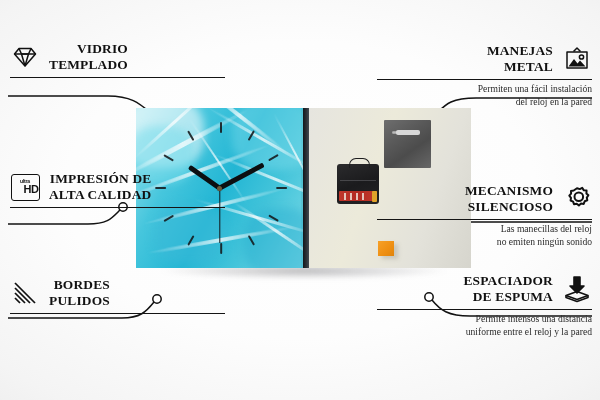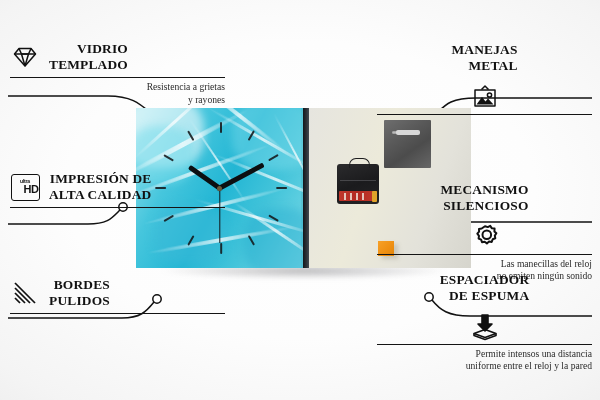--- a/index.html
+++ b/index.html
@@ -39,21 +39,21 @@
   .feature.left  { left: 10px;  text-align: right; }
   .feature.right { right: 8px; text-align: right; }
 
   .f-head {
     display: flex;
     align-items: center;
     gap: 9px;
     min-height: 34px;
   }
   .feature.left  .f-head { justify-content: flex-start; }
-  .feature.right .f-head { justify-content: flex-end; flex-direction: column; }
+  .feature.right .f-head { justify-content: flex-end; }
 
   .f-title {
     font-family: "Liberation Serif", serif;
     font-size: 13.4px;
     font-weight: bold;
     line-height: 1.18;
     letter-spacing: 0.2px;
     color: #111111;
     text-transform: uppercase;
     white-space: pre-line;
@@ -415,22 +415,20 @@
             <path d="M8,3.5 L10.5,9 L14,21"></path>
             <path d="M20,3.5 L17.5,9 L14,21"></path>
             <path d="M10.5,9 L17.5,9"></path>
           </g>
         </svg>
       </span>
       <span class="f-title">VIDRIO
 TEMPLADO</span>
     </div>
     <div class="f-rule"></div>
-    <div class="f-desc">Resistencia a grietas
-y rayones</div>
   </div>
 
   <div class="feature left" style="top:170px;">
     <div class="f-head">
       <span class="f-icon">
         <span class="hd-box">
           <span class="hd-ultra">ultra</span>
           <span class="hd-main">HD</span>
         </span>
       </span>
@@ -467,20 +465,22 @@
           <g fill="none" stroke="#111" stroke-width="1.5" stroke-linejoin="round">
             <path d="M10.5,5.5 L14,2 L17.5,5.5"></path>
             <rect x="4" y="6" width="20" height="16"></rect>
             <path d="M5.5,20.5 L11,13 L14.5,17.5 L17,14.5 L22.5,20.5 Z" fill="#111" stroke="none"></path>
             <circle cx="18.5" cy="11" r="2.1"></circle>
           </g>
         </svg>
       </span>
     </div>
     <div class="f-rule"></div>
+    <div class="f-desc">Permiten una fácil instalación
+del reloj en la pared</div>
   </div>
 
   <div class="feature right" style="top:182px;">
     <div class="f-head">
       <span class="f-title">MECANISMO
 SILENCIOSO</span>
       <span class="f-icon">
         <svg width="28" height="28" viewBox="0 0 28 28">
           <g fill="none" stroke="#111" stroke-width="2" stroke-linejoin="round">
             <path d="M14,3.2 L16.8,4.1 L19.2,2.9 L20.9,5.3 L23.6,5.6 L23.4,8.4 L25.4,10.3 L23.8,12.6 L24.3,15.3 L21.7,16.3 L20.7,18.9 L18,18.6 L15.9,20.4 L13.7,18.8 L11,19.2 L10.1,16.6 L7.6,15.5 L8,12.8 L6.3,10.6 L8.1,8.6 L8,5.9 L10.7,5.5 Z"></path>

